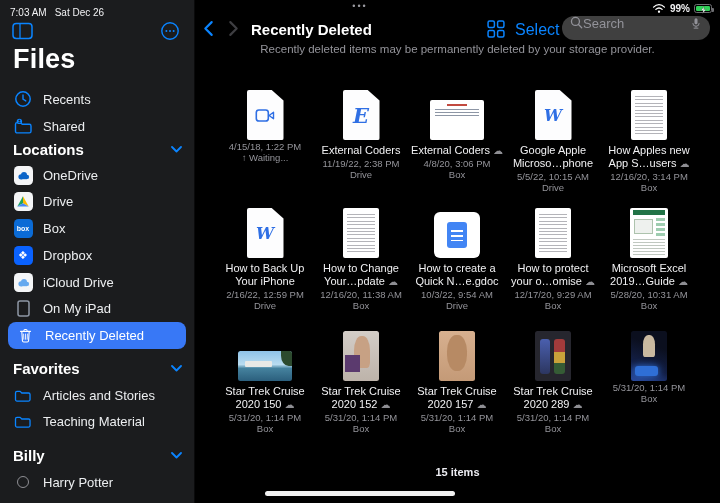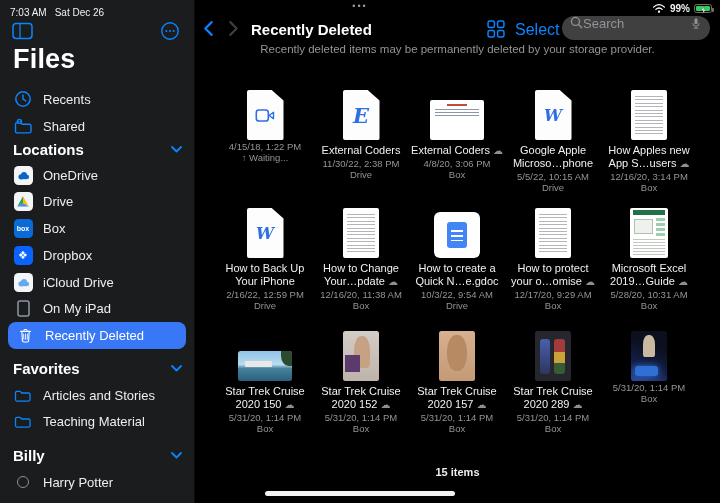--- a/index.html
+++ b/index.html
@@ -339,21 +339,21 @@
     <div class="tsub">↑ Waiting...</div>
   </div>
 
   <div class="tile">
     <div class="thumbbox">
         <div class="doc">
           <span class="ltr ltrE">E</span>
         </div>
       </div>
     <div class="tname"><span>External Coders</span></div>
-    <div class="tdate">11/30/22, 2:38 PM</div>
+    <div class="tdate">11/19/22, 2:38 PM</div>
     <div class="tsub">Drive</div>
   </div>
 
   <div class="tile">
     <div class="thumbbox">
         <div class="sheet"></div>
       </div>
     <div class="tname"><span>External Coders</span><span class="cloudb">☁</span></div>
     <div class="tdate">4/8/20, 3:06 PM</div>
     <div class="tsub">Box</div>

